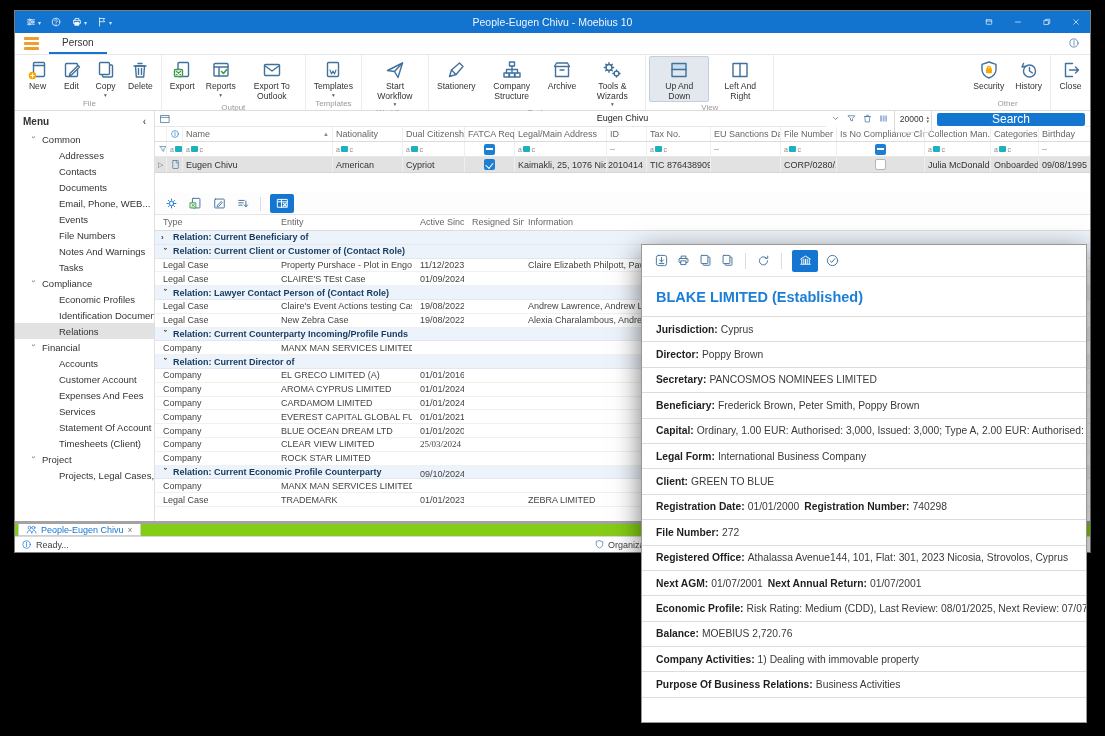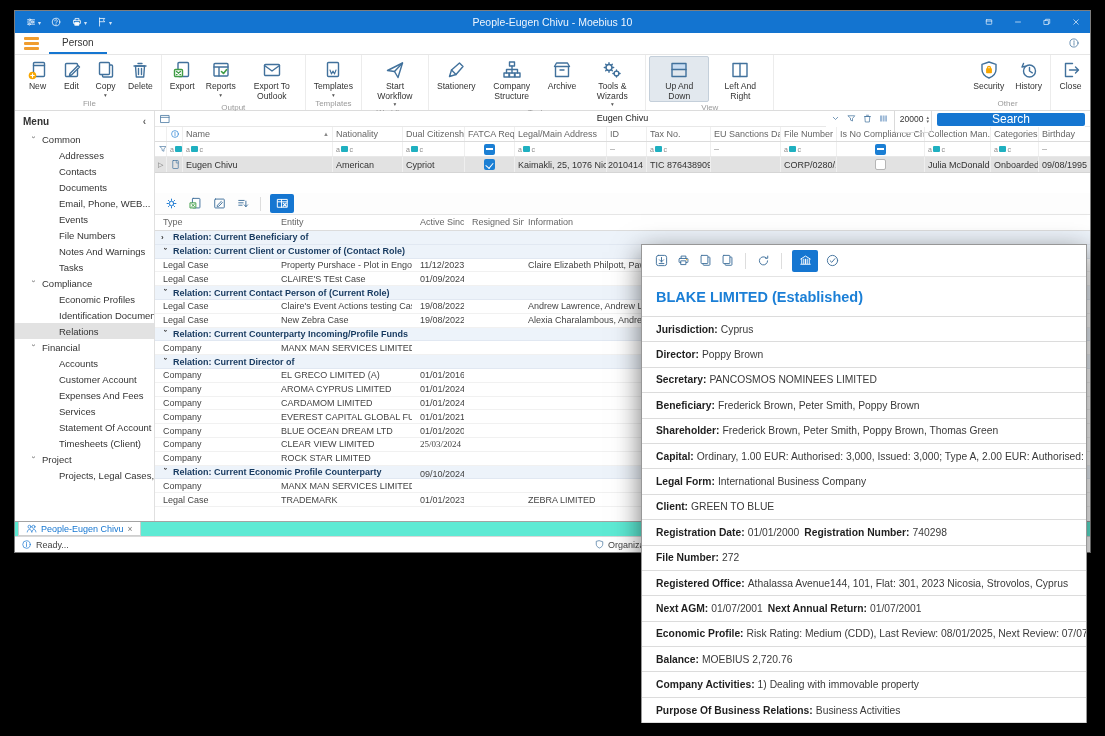--- a/index.html
+++ b/index.html
@@ -79,21 +79,21 @@
   .g2{font-size:9px;color:#444}
   .g2 .hrow{display:flex;height:16px;border-bottom:1px solid #dcdcdc;color:#666}
   .g2 .hcell{flex:none;padding:2px 3px 0 8px;white-space:nowrap;overflow:hidden}
   .g2 .grow{display:flex;height:13.8px;align-items:center;border-bottom:1px solid #f1f1f1}
   .g2 .gcell{flex:none;padding-left:8px;white-space:nowrap;overflow:hidden}
   .g2 .grouprow{height:13.8px;display:flex;align-items:center;background:#edf3fa;border-bottom:1px solid #e1e8f2;
                 font-weight:bold;color:#16395f;padding-left:6px;gap:4px}
   .g2 .gch{font-size:8px;color:#333;width:8px;display:inline-block}
   .g2 .gch.exp{transform:rotate(90deg)}
 
-  .tabstrip{position:absolute;left:0;right:0;bottom:16px;height:15px;background:#5eead4;border-top:1px solid #a3a3a3;display:flex;align-items:stretch}
+  .tabstrip{position:absolute;left:0;right:0;bottom:16px;height:15px;background:#84cc16;border-top:3px solid #a3a3a3;display:flex;align-items:stretch}
   .dtab{display:flex;align-items:center;gap:4px;background:#fff;border:1px solid #cfcfcf;border-top:none;padding:0 7px;font-size:9px;color:#1576d1;margin-left:3px}
   .dtab .x{color:#777;font-size:8.5px}
   .statusbar{position:absolute;left:0;right:0;bottom:0;height:16px;background:#fff;border-top:1px solid #d8d8d8;display:flex;align-items:center;font-size:9px;color:#444;padding:0 6px;gap:4px}
   .status-right{position:absolute;left:579px;display:flex;align-items:center;gap:3px;color:#444}
 
   .overlay{position:absolute;left:641px;top:244px;width:446px;height:479px;background:#fff;border:1px solid #979797;
            box-shadow:0 8px 26px rgba(0,0,0,.55);z-index:10}
   .ov-toolbar{height:32px;display:flex;align-items:center;gap:7px;padding:0 12px;border-bottom:1px solid #e4e4e4}
   .ov-sep{width:1px;height:16px;background:#ddd;margin:0 3px}
   .ov-selbtn{width:26px;height:22px;background:#1576d1;border-radius:2px;display:flex;align-items:center;justify-content:center}
@@ -735,21 +735,21 @@
           </div>
           <div class="grow">
             <div class="gcell" style="width: 118px;">Legal Case</div>
             <div class="gcell" style="width: 139px;">CLAIRE'S TEst Case</div>
             <div class="gcell" style="width: 52px;">01/09/2024</div>
             <div class="gcell" style="width: 60px;"></div>
             <div class="gcell" style="flex: 1 1 0%; padding-left: 4px;"></div>
           </div>
           <div class="grouprow">
             <span class="gch exp">›</span>
-            <span>Relation: Current Contact Person of (Current Role)</span>
+            <span>Relation: Lawyer Contact Person of (Contact Role)</span>
           </div>
           <div class="grow">
             <div class="gcell" style="width: 118px;">Legal Case</div>
             <div class="gcell" style="width: 139px;">Claire's Event Actions testing Case</div>
             <div class="gcell" style="width: 52px;">19/08/2022</div>
             <div class="gcell" style="width: 60px;"></div>
             <div class="gcell" style="flex: 1 1 0%; padding-left: 4px;">Andrew Lawrence, Andrew Lawrence, Anna Andre</div>
           </div>
           <div class="grow">
             <div class="gcell" style="width: 118px;">Legal Case</div>
@@ -947,23 +947,20 @@
       <div class="ov-row">
         <span class="seg"><b>Director:</b><span>Poppy Brown</span></span>
       </div>
       <div class="ov-row">
         <span class="seg"><b>Secretary:</b><span>PANCOSMOS NOMINEES LIMITED</span></span>
       </div>
       <div class="ov-row">
         <span class="seg"><b>Beneficiary:</b><span>Frederick Brown, Peter Smith, Poppy Brown</span></span>
       </div>
       <div class="ov-row">
-        <span class="seg"><b>Shareholder:</b><span>Frederick Brown, Peter Smith, Poppy Brown, Thomas Green</span></span>
-      </div>
-      <div class="ov-row">
         <span class="seg"><b>Capital:</b><span>Ordinary, 1.00 EUR: Authorised: 3,000, Issued: 3,000; Type A, 2.00 EUR: Authorised: 1,000, Issued: 1,000</span></span>
       </div>
       <div class="ov-row">
         <span class="seg"><b>Legal Form:</b><span>International Business Company</span></span>
       </div>
       <div class="ov-row">
         <span class="seg"><b>Client:</b><span>GREEN TO BLUE</span></span>
       </div>
       <div class="ov-row">
         <span class="seg"><b>Registration Date:</b><span>01/01/2000</span></span>

